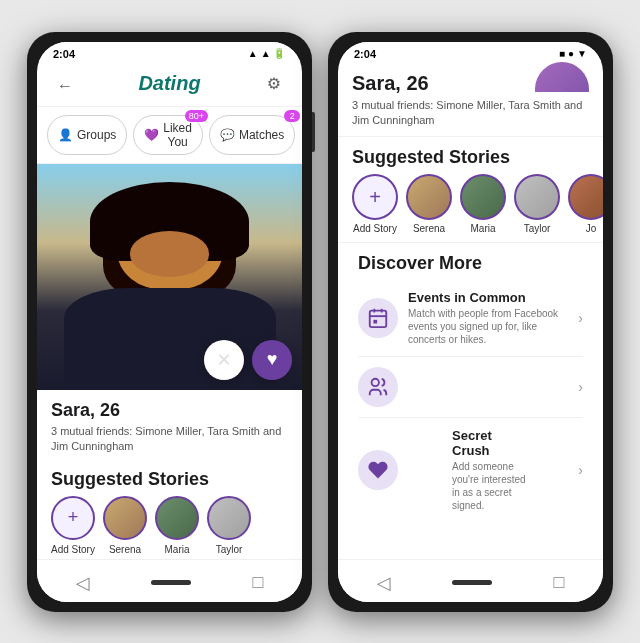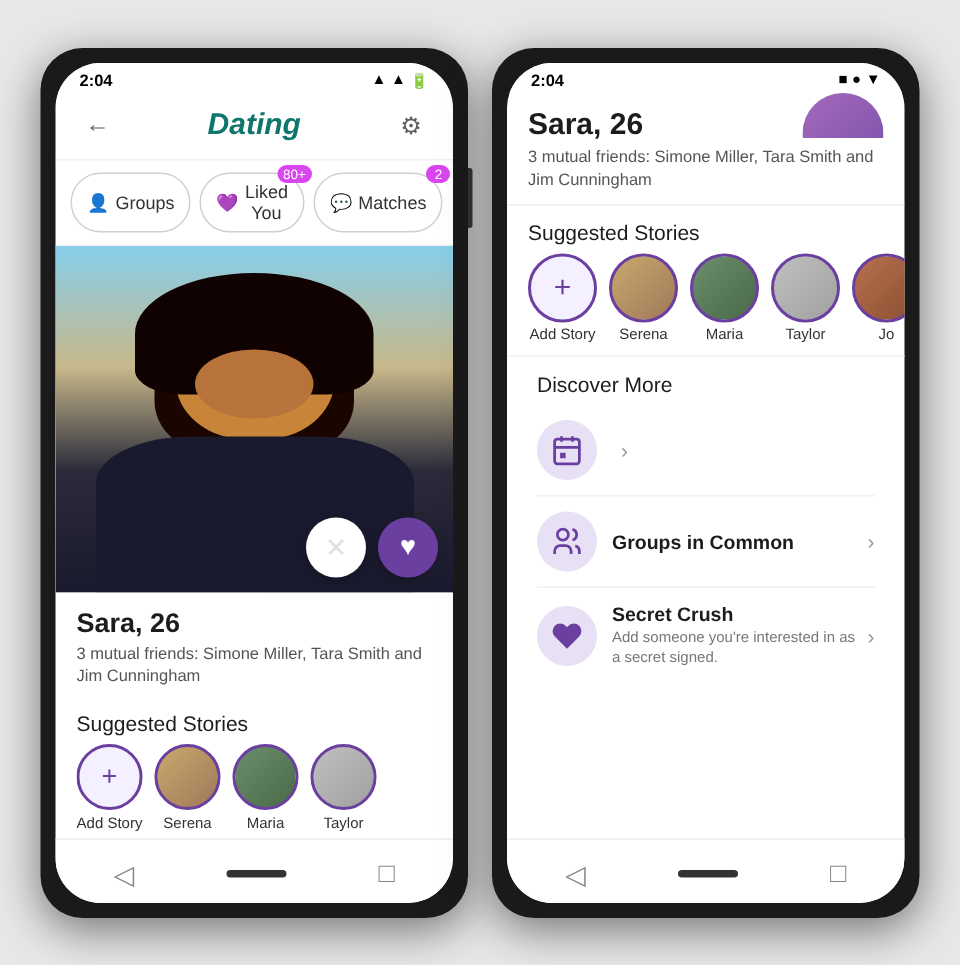--- a/index.html
+++ b/index.html
@@ -156,22 +156,22 @@
     .profile-friends {
       font-size: 11px;
       color: #555;
       margin-top: 3px;
       line-height: 1.4;
     }
     .suggested-stories-section {
       padding: 8px 14px 4px;
     }
     .section-title {
-      font-size: 14px;
-      font-weight: 400;
+      font-size: 18px;
+      font-weight: 700;
       color: #1c1c1e;
       margin-bottom: 6px;
     }
     .stories-row {
       display: flex;
       gap: 8px;
       overflow: hidden;
     }
     .story-item {
       display: flex;
@@ -280,20 +280,21 @@
     }
     .discover-item {
       display: flex;
       align-items: center;
       padding: 10px 0;
       border-bottom: 1px solid #f0f0f0;
       cursor: pointer;
     }
     .discover-item:last-child {
       border-bottom: none;
+      gap: 44px;
     }
     .discover-icon-bg {
       width: 40px;
       height: 40px;
       border-radius: 50%;
       background: #e8e0f5;
       display: flex;
       align-items: center;
       justify-content: center;
       font-size: 18px;
@@ -488,34 +489,37 @@
           <div class="discover-item">
             <div class="discover-icon-bg">
               <svg width="22" height="22" viewBox="0 0 24 24" fill="#6b3fa0">
                 <rect x="3" y="4" width="18" height="18" rx="2" ry="2" fill="none" stroke="#6b3fa0" stroke-width="2"></rect>
                 <line x1="16" y1="2" x2="16" y2="6" stroke="#6b3fa0" stroke-width="2"></line>
                 <line x1="8" y1="2" x2="8" y2="6" stroke="#6b3fa0" stroke-width="2"></line>
                 <line x1="3" y1="10" x2="21" y2="10" stroke="#6b3fa0" stroke-width="2"></line>
                 <rect x="7" y="14" width="4" height="4" fill="#6b3fa0"></rect>
               </svg>
             </div>
+            <div class="discover-text">
+              <div class="discover-item-title">Events in Common</div>
+              <div class="discover-item-desc">Match with people from Facebook events you signed up for, like concerts or hikes.</div>
+            </div>
             <span class="discover-arrow">›</span>
           </div>
 
           <div class="discover-item">
             <div class="discover-icon-bg">
               <svg width="22" height="22" viewBox="0 0 24 24" fill="none" stroke="#6b3fa0" stroke-width="2">
                 <circle cx="9" cy="7" r="4"></circle>
                 <path d="M3 21v-2a4 4 0 0 1 4-4h4a4 4 0 0 1 4 4v2"></path>
                 <path d="M16 3.13a4 4 0 0 1 0 7.75"></path>
                 <path d="M21 21v-2a4 4 0 0 0-3-3.85"></path>
               </svg>
             </div>
             <div class="discover-text">
-              <div class="discover-item-title">Groups in Common</div>
             </div>
             <span class="discover-arrow">›</span>
           </div>
 
           <div class="discover-item">
             <div class="discover-icon-bg">
               <svg width="22" height="22" viewBox="0 0 24 24" fill="#6b3fa0">
                 <path d="M20.84 4.61a5.5 5.5 0 0 0-7.78 0L12 5.67l-1.06-1.06a5.5 5.5 0 0 0-7.78 7.78l1.06 1.06L12 21.23l7.78-7.78 1.06-1.06a5.5 5.5 0 0 0 0-7.78z"></path>
               </svg>
             </div>

